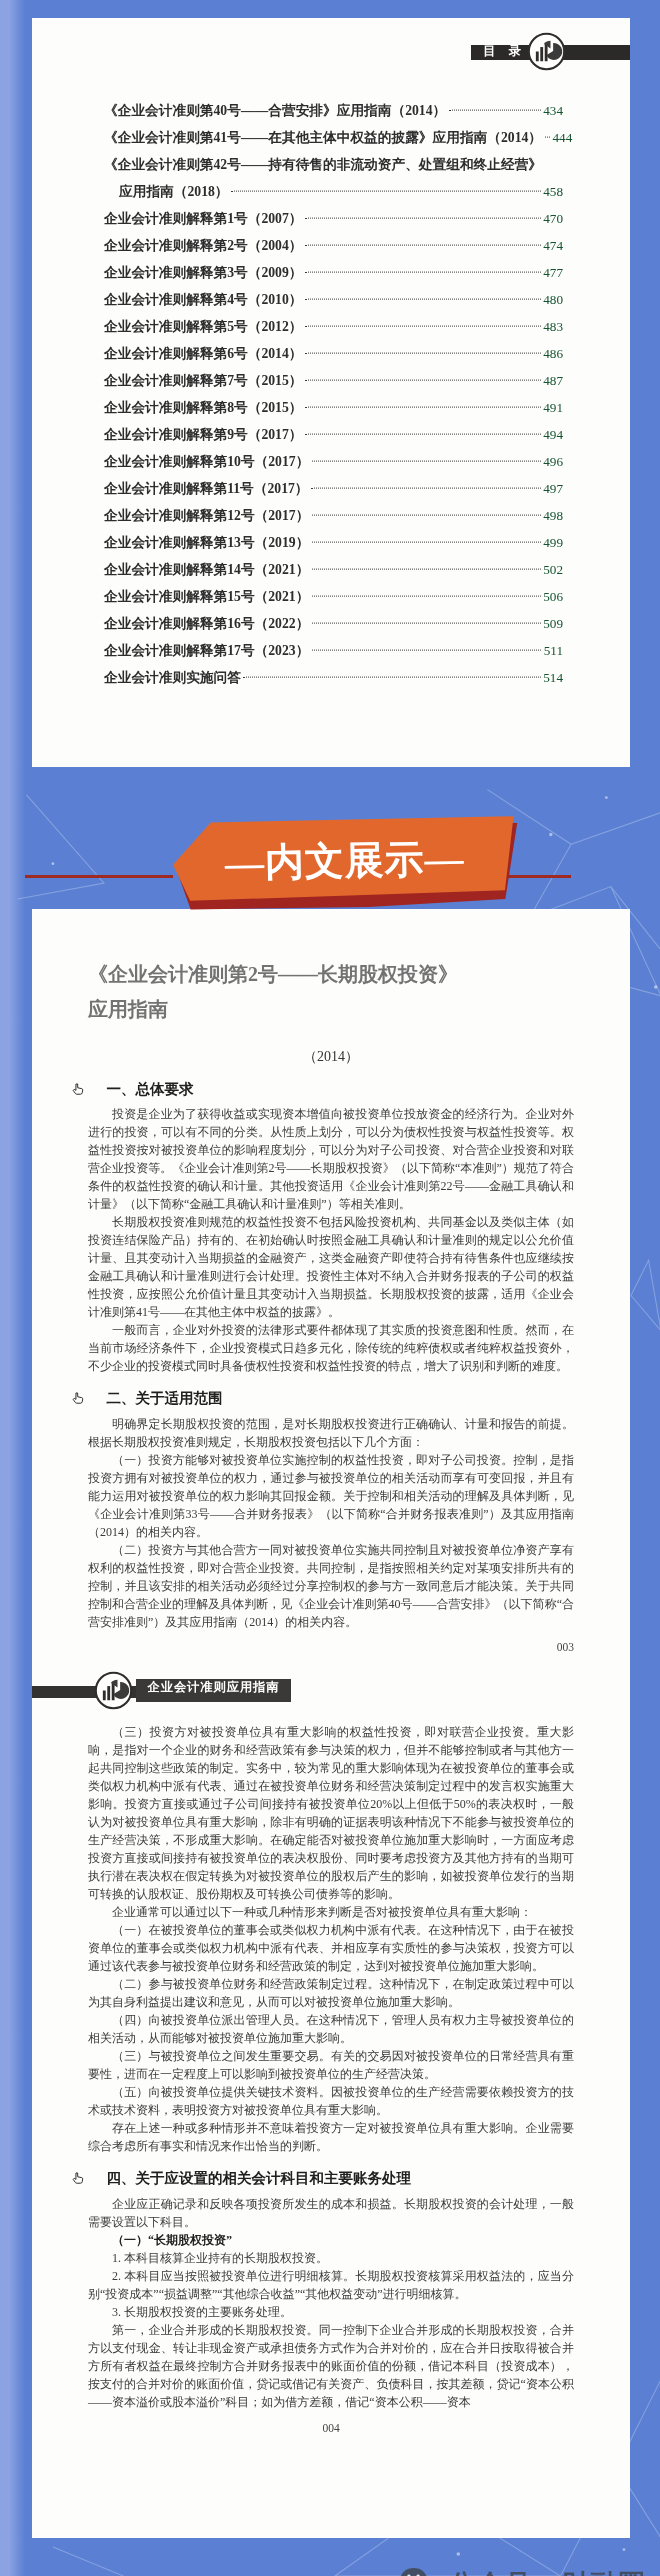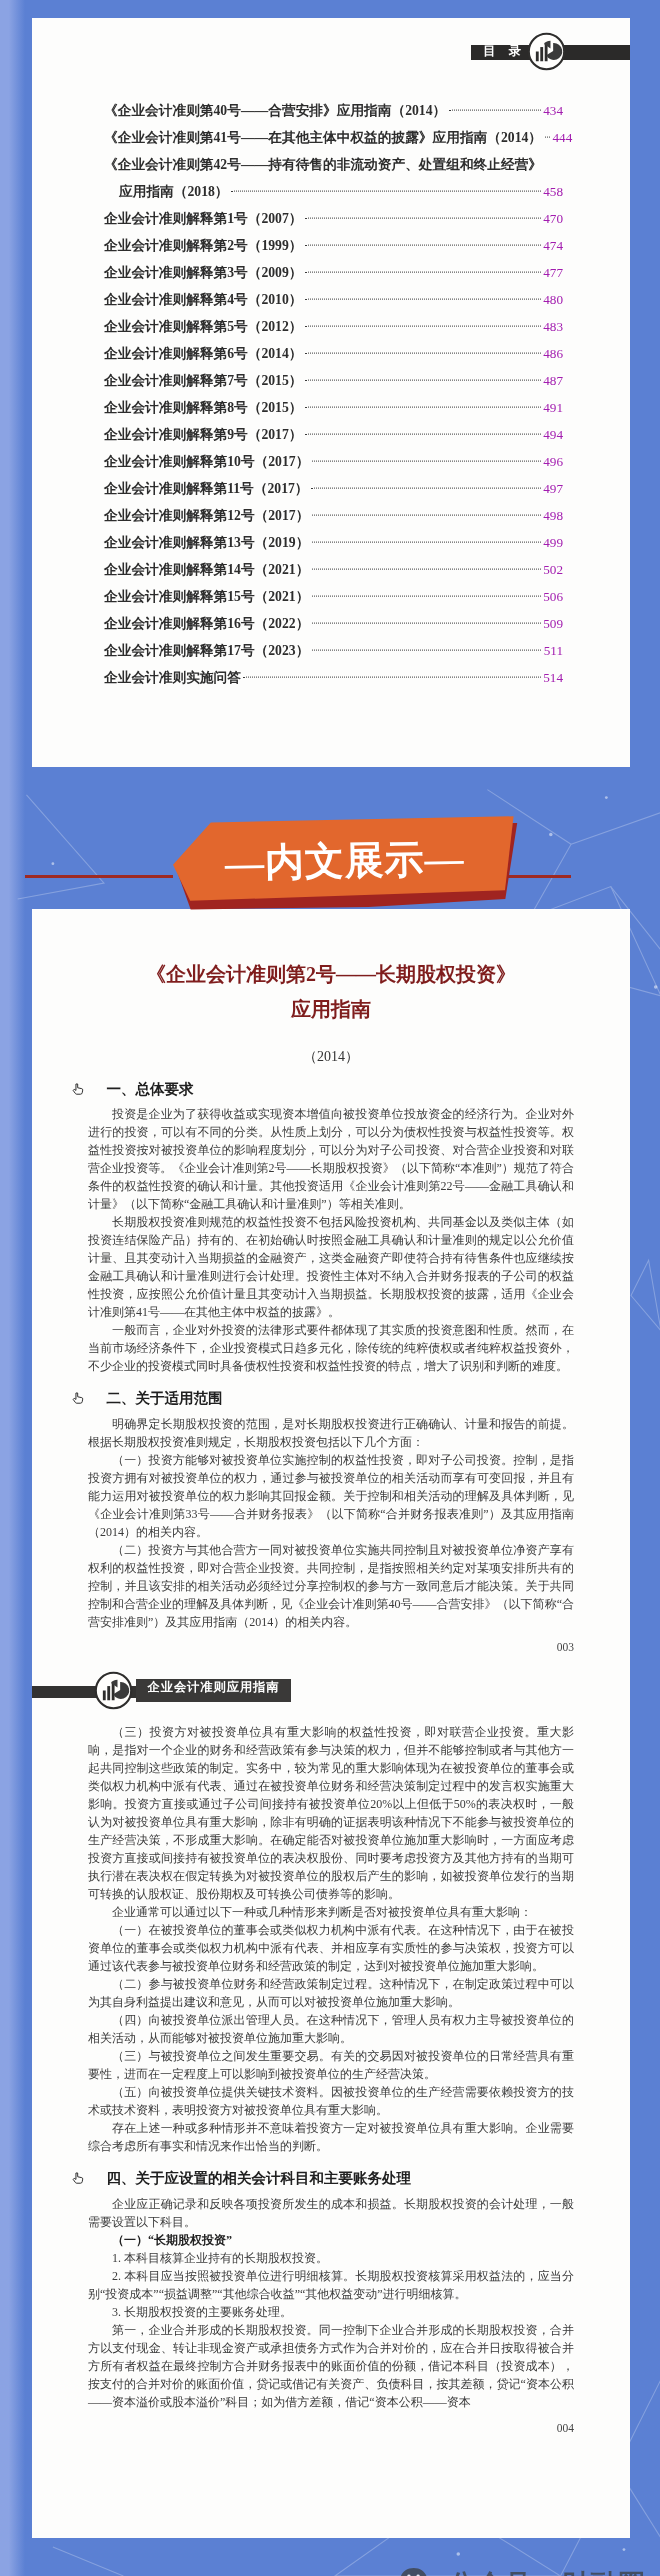--- a/index.html
+++ b/index.html
@@ -14,40 +14,40 @@
   
   .toc-page{top:17.6px;height:749px;}
   .toc-header{position:absolute;top:27px;right:0;width:159px;height:15px;background:#2b2a29;}
   .toc-header-label{position:absolute;left:12.3px;top:0.9px;color:#fff;font:bold 12.3px/13.2px "Liberation Sans","DejaVu Sans",sans-serif;letter-spacing:13.2px;white-space:nowrap;}
   .toc-logo{position:absolute;left:56px;top:-12.3px;width:39px;height:39px;}
   .toc-list{position:absolute;top:79px;left:72px;right:67px;}
   .toc-row{display:flex;align-items:baseline;height:27px;font:600 13.7px/27px "Liberation Serif","DejaVu Serif",serif;color:#2d2d2d;}
   .toc-row.indent{padding-left:15px;}
   .toc-title{white-space:nowrap;}
   .toc-dots{flex:1;min-width:5.3px;border-bottom:1.8px dotted #3a3a3a;transform:translateY(-4.4px);margin:0 2.6px;}
-  .toc-page-num{font:13.2px/27px "Liberation Serif","DejaVu Serif",serif;color:#a21caf;}
+  .toc-page-num{font:13.2px/27px "Liberation Serif","DejaVu Serif",serif;color:#14532d;}
   
   .banner{position:absolute;left:0;top:811px;width:661px;height:108px;z-index:2;}
   .banner-line{position:absolute;top:64px;height:2.6px;background:#9e2a23;}
   .banner-line.left{left:25px;width:148px;}
   .banner-line.right{left:506px;width:65px;}
   .ribbon-shadow{position:absolute;left:177px;top:11.5px;width:342px;height:87px;background:#a02420;clip-path:polygon(10% 6%,99.5% 0%,96% 88%,56% 97%,4% 100%,0% 56%);}
   .ribbon{position:absolute;left:173px;top:5.3px;width:344px;height:88px;background:#e2672d;clip-path:polygon(11% 7%,99% 0%,96.5% 84%,5% 96%,0% 55%);display:flex;align-items:center;justify-content:center;}
   .ribbon span{font:bold 39px/1 "Liberation Serif","DejaVu Serif",serif;color:#fff;letter-spacing:0.9px;transform:rotate(-1.2deg);}
   
   .content-page{top:909px;height:1629px;padding:48px 56px 0;}
-  .doc-title{text-align:center;font:bold 20px/35px "Liberation Serif","DejaVu Serif",serif;color:#7f1d1d;}
+  .doc-title{font:bold 20px/35px "Liberation Serif","DejaVu Serif",serif;color:#737373;}
   .doc-year{text-align:center;font:14px/17.6px "Liberation Serif","DejaVu Serif",serif;color:#333;margin-top:21px;}
   .sec-h{display:flex;align-items:center;gap:22px;margin:14px 0 6.2px -16.7px;font:bold 14.5px/19.4px "Liberation Sans","DejaVu Sans",sans-serif;color:#202020;}
   .sec-h .hand{display:inline-flex;flex:0 0 auto;}
   .bp{font:12px/18px "Liberation Serif","DejaVu Serif",serif;color:#3a3a3a;text-align:justify;text-indent:2em;margin:0;}
   .bp.bold{font-weight:bold;color:#222;}
   .pagenum{font:11.5px/14px "Liberation Serif","DejaVu Serif",serif;color:#444;margin-top:9.7px;}
   .pagenum.pr{text-align:right;}
-  .pagenum.pl{text-align:right;}
+  .pagenum.pl{text-align:center;}
   .p4h{position:relative;height:39px;margin:17.6px 0 12.3px -56px;}
   .p4h-bar{position:absolute;left:0;top:14px;width:236px;height:11.5px;background:#333231;}
   .p4h-logo{position:absolute;left:62px;top:-0.9px;width:39px;height:39px;}
   .p4h-label{position:absolute;left:104px;top:7px;height:23px;line-height:23px;padding:0 11.5px;background:#3a3938;color:#fff;font:bold 12.3px "Liberation Sans","DejaVu Sans",sans-serif;letter-spacing:0.9px;}
   
   .watermark{position:absolute;left:398px;top:2517px;display:flex;align-items:flex-start;gap:8.8px;opacity:.8;z-index:5;margin-top:48px;}
   .wm-text{font:bold 26.4px/39px "Liberation Sans","DejaVu Sans",sans-serif;color:#3d4249;letter-spacing:1.8px;white-space:nowrap;}
 </style>
 </head>
 <body>
@@ -109,21 +109,21 @@
           <span class="toc-title">应用指南（2018）</span>
           <span class="toc-dots"></span>
           <span class="toc-page-num">458</span>
         </div>
         <div class="toc-row">
           <span class="toc-title">企业会计准则解释第1号（2007）</span>
           <span class="toc-dots"></span>
           <span class="toc-page-num">470</span>
         </div>
         <div class="toc-row">
-          <span class="toc-title">企业会计准则解释第2号（1999）</span>
+          <span class="toc-title">企业会计准则解释第2号（2004）</span>
           <span class="toc-dots"></span>
           <span class="toc-page-num">474</span>
         </div>
         <div class="toc-row">
           <span class="toc-title">企业会计准则解释第3号（2009）</span>
           <span class="toc-dots"></span>
           <span class="toc-page-num">477</span>
         </div>
         <div class="toc-row">
           <span class="toc-title">企业会计准则解释第4号（2010）</span>

